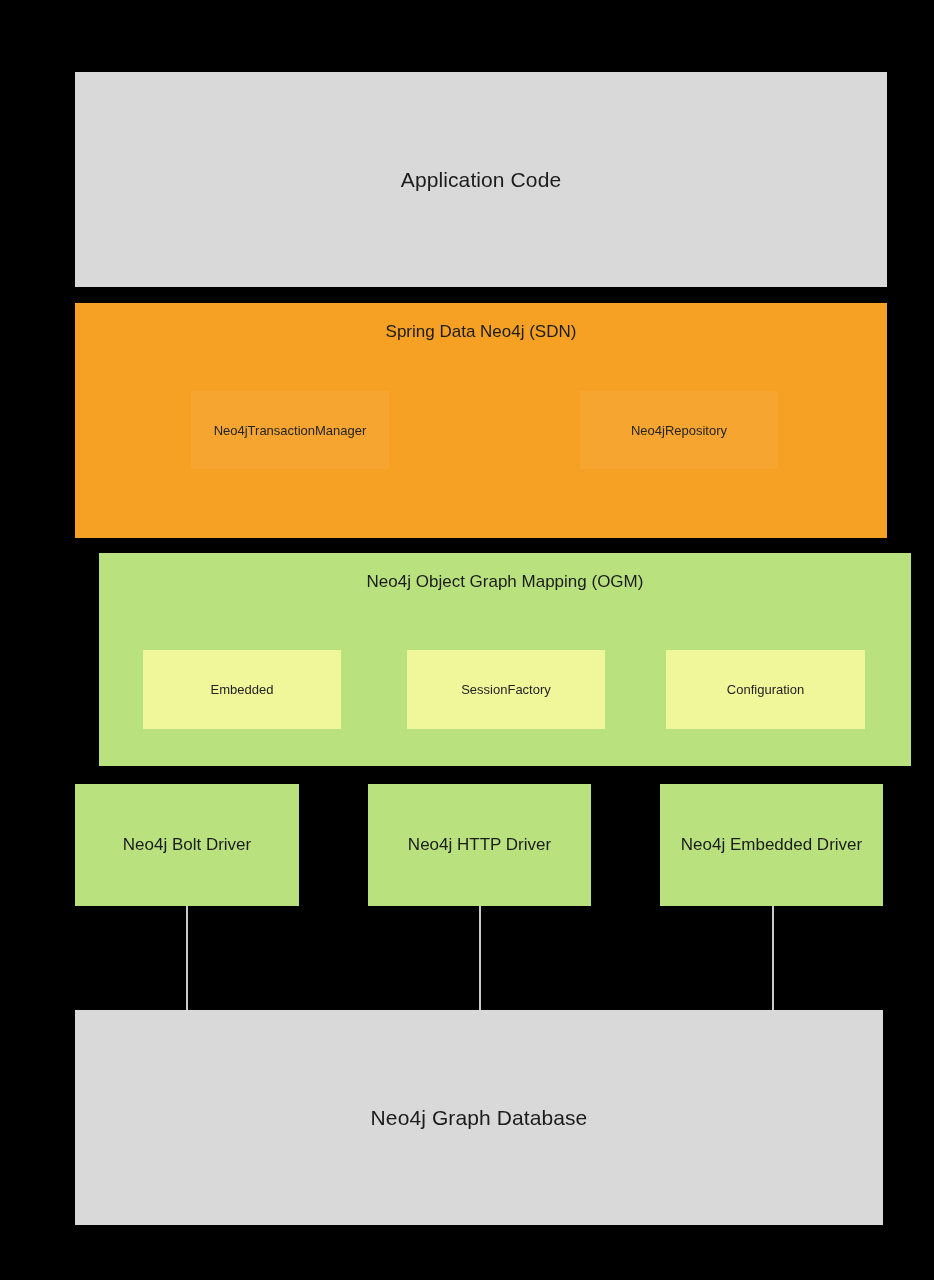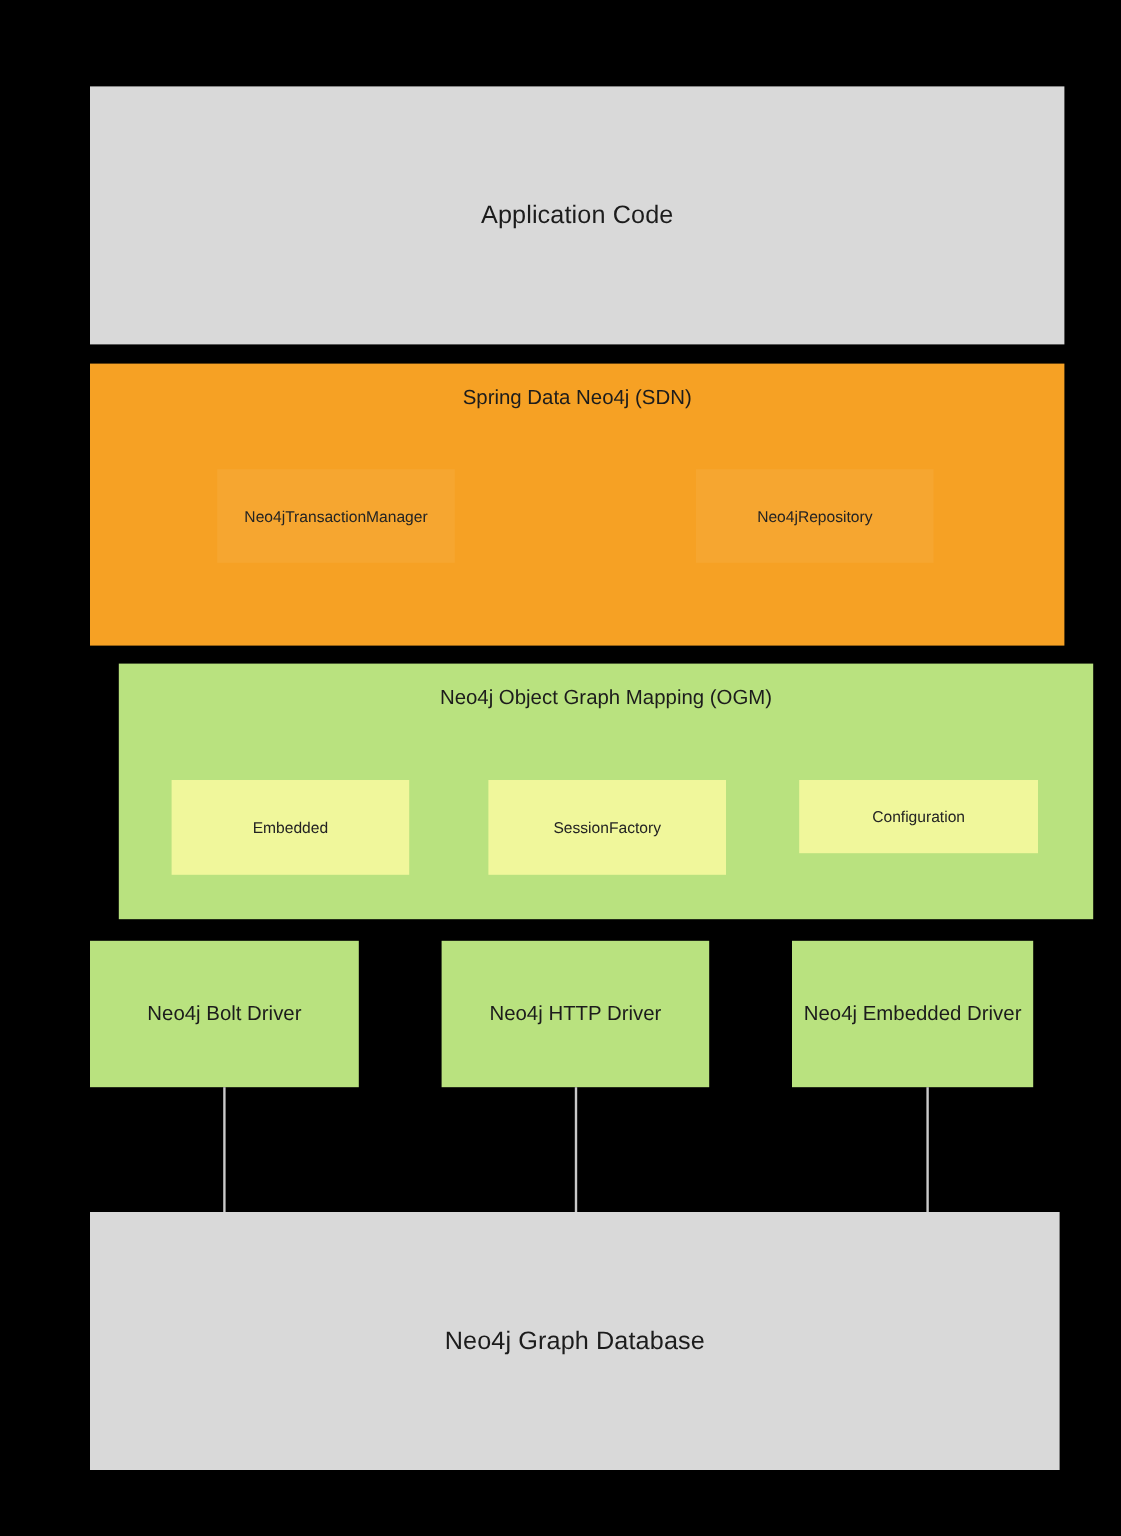--- a/index.html
+++ b/index.html
@@ -124,54 +124,54 @@
 
 <div class="diagram">
 
   <div class="layer plain-box" style="left:75px; top:72px; width:812px; height:215px;">
     <span class="box-title">Application Code</span>
   </div>
 
   <div class="layer titled-layer sdn-layer" style="left:75px; top:303px; width:812px; height:235px;">
     <div class="layer-title">Spring Data Neo4j (SDN)</div>
 
-    <div class="sdn-sub" style="left:106px; top:88px; width:198px; height:78px;">
+    <div class="sdn-sub" style="left:116px; top:88px; width:198px; height:78px;">
       <span class="sub-label">Neo4jTransactionManager</span>
     </div>
 
     <div class="sdn-sub" style="left:505px; top:88px; width:198px; height:78px;">
       <span class="sub-label">Neo4jRepository</span>
     </div>
   </div>
 
   <div class="layer titled-layer ogm-layer" style="left:75px; top:553px; width:812px; height:213px;margin-left:24px;">
     <div class="layer-title">Neo4j Object Graph Mapping (OGM)</div>
 
     <div class="ogm-sub" style="left:44px; top:97px; width:198px; height:79px;">
       <span class="sub-label">Embedded</span>
     </div>
 
     <div class="ogm-sub" style="left:308px; top:97px; width:198px; height:79px;">
       <span class="sub-label">SessionFactory</span>
     </div>
 
-    <div class="ogm-sub" style="left:567px; top:97px; width:199px; height:61px;">
+    <div class="ogm-sub" style="left:567px; top:97px; width:199px; height:79px;">
       <span class="sub-label">Configuration</span>
     </div>
   </div>
 
   <div class="layer driver-box" style="left:75px; top:784px; width:224px; height:122px;">
     <span class="driver-label">Neo4j Bolt Driver</span>
   </div>
 
   <div class="layer driver-box" style="left:368px; top:784px; width:223px; height:122px;">
     <span class="driver-label">Neo4j HTTP Driver</span>
   </div>
 
-  <div class="layer driver-box" style="left:660px; top:784px; width:201px; height:122px;">
+  <div class="layer driver-box" style="left:660px; top:784px; width:223px; height:122px;">
     <span class="driver-label">Neo4j Embedded Driver</span>
   </div>
 
   <div class="connector" style="left:186px; top:906px; height:104px;"></div>
   <div class="connector" style="left:479px; top:906px; height:104px;"></div>
   <div class="connector" style="left:772px; top:906px; height:104px;"></div>
 
   <div class="layer plain-box" style="left:75px; top:1010px; width:808px; height:215px;">
     <span class="box-title">Neo4j Graph Database</span>
   </div>

